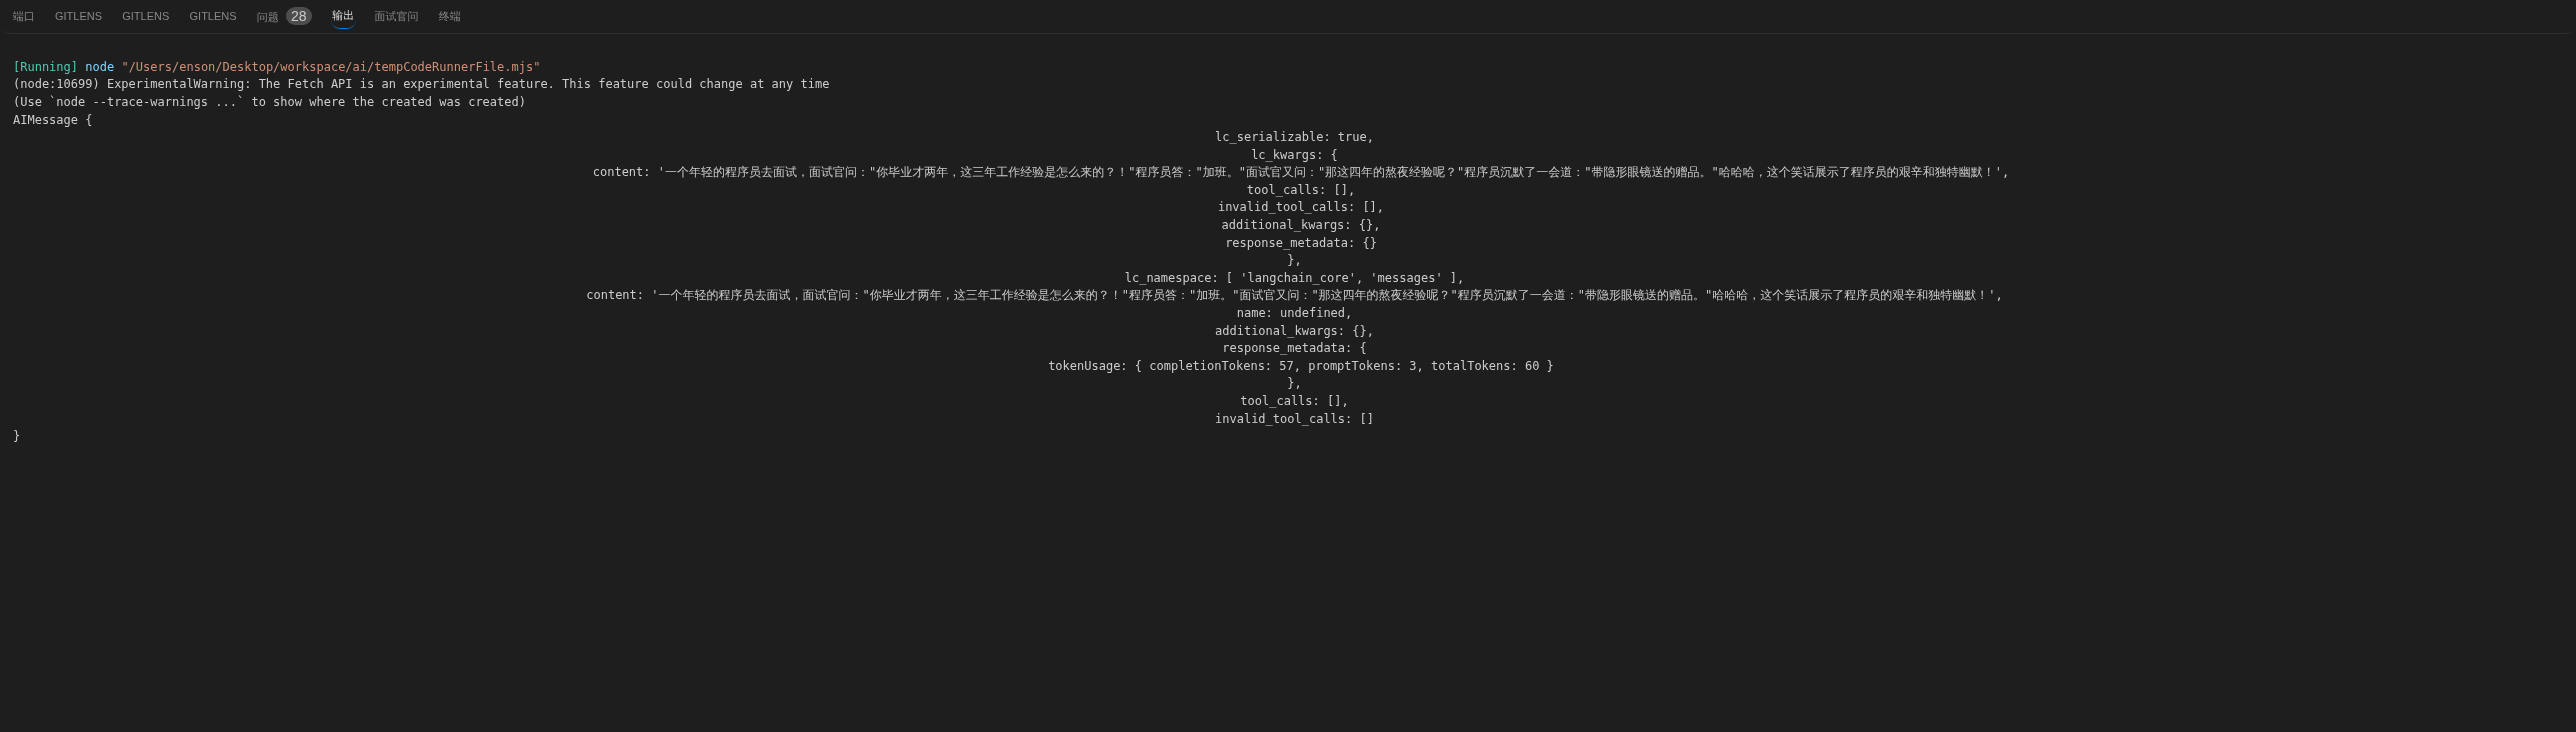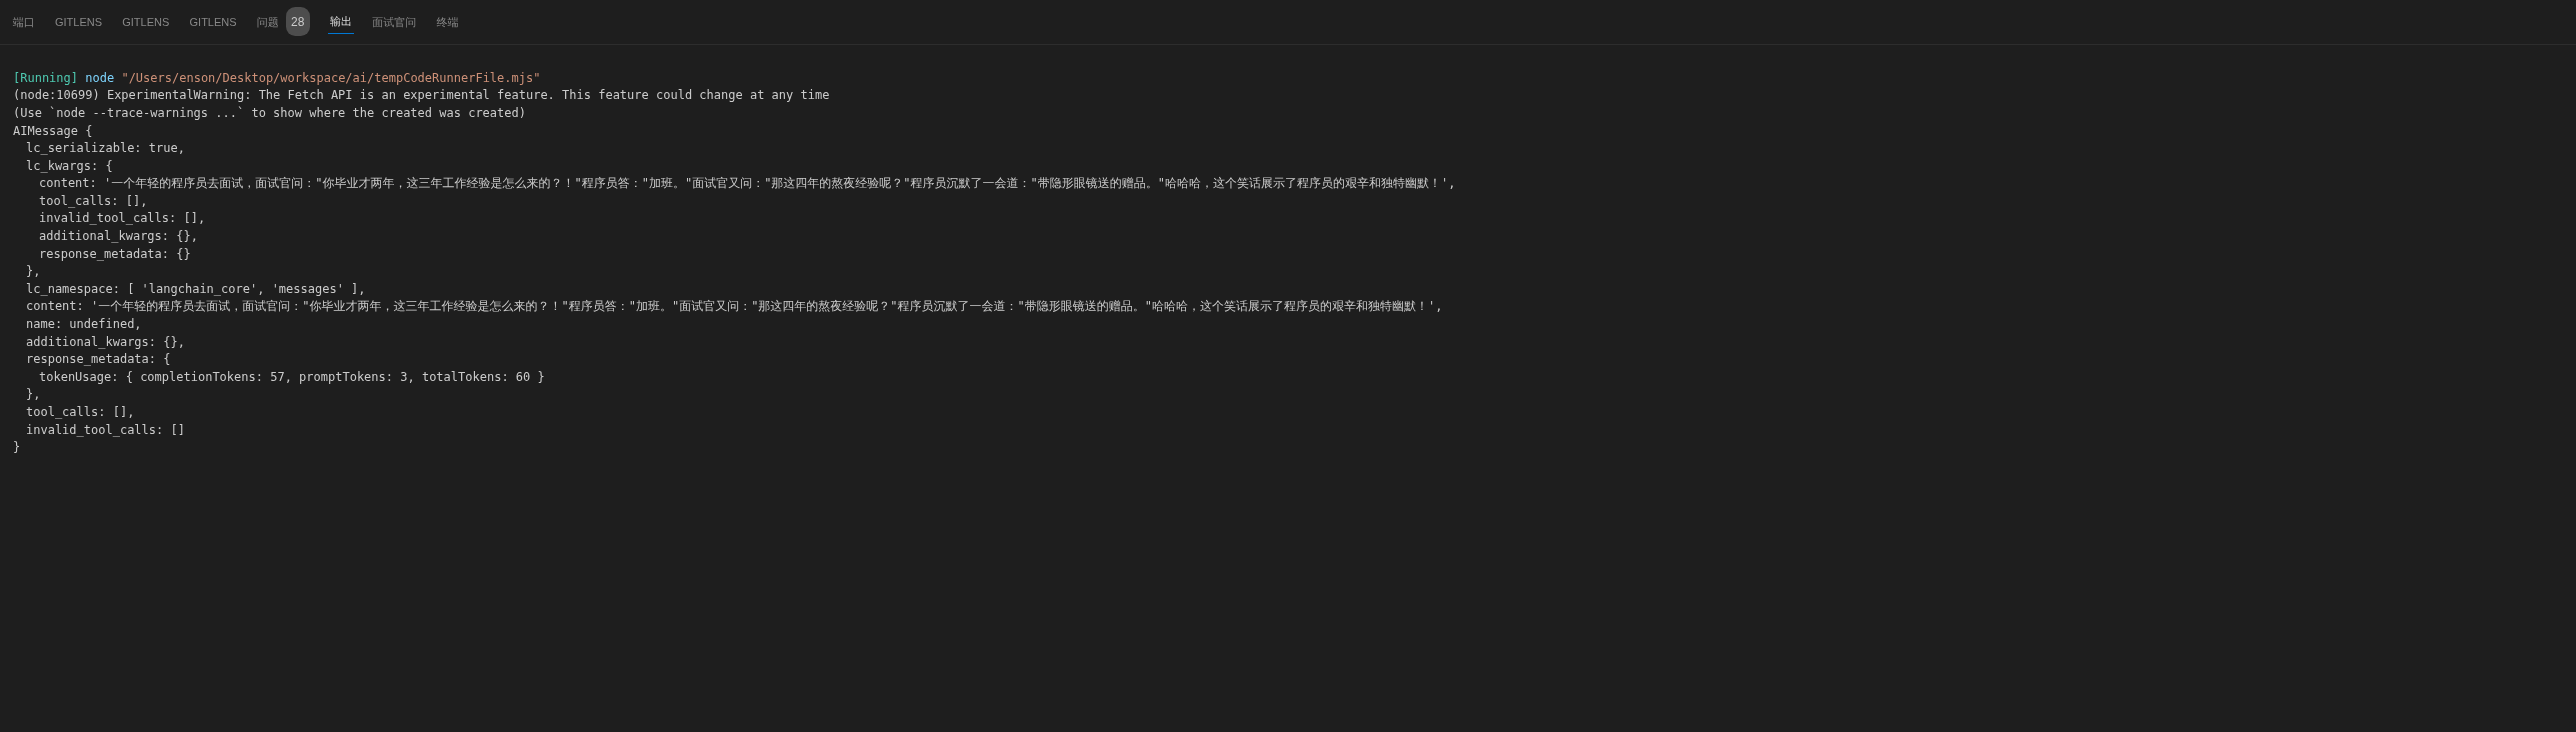--- a/index.html
+++ b/index.html
@@ -1,18 +1,19 @@
 <!DOCTYPE html>
 <html style="font-size:15px"><head>
   <meta charset="utf-8">
   <style>
     * {
       margin: 0;
       padding: 0;
       box-sizing: border-box;
+      border-radius: 9px;
     }
     body {
       background-color: #1e1e1e;
       color: #cccccc;
       font-family: "SF Mono", Monaco, Menlo, Consolas, "Courier New", monospace;
       font-size: 12px;
       line-height: 1.5;
       overflow-x: auto;
     }
     .tab-bar {
@@ -27,32 +28,33 @@
     }
     .tab-item {
       color: #888888;
       cursor: pointer;
       padding: 3.7px 1.8px;
       white-space: nowrap;
     }
     .tab-item.active {
       color: #dddddd;
       border-bottom: 0.9px solid #0078d4;
+      font-family: Liberation Mono, monospace;
     }
     .tab-badge {
       display: inline-flex;
       align-items: center;
       justify-content: center;
       background-color: #4d4d4d;
       color: #cccccc;
       border-radius: 9.2px;
       min-width: 18.5px;
-      height: 29px;
+      height: 18px;
       padding: 0 5.5px;
-      font-size: 12px;
+      font-size: 14px;
       margin-left: 3.7px;
     }
     .output-content {
       padding: 7.4px 13px;
       white-space: pre;
       font-family: "SF Mono", Monaco, Menlo, Consolas, monospace;
       font-size: 12px;
       line-height: 17.6px;
     }
     .running-tag {
@@ -60,20 +62,21 @@
       text-align: right;
     }
     .node-cmd {
       color: #7dd3fc;
     }
     .file-path {
       color: #ce9178;
     }
     .log-line {
       color: #cccccc;
+      text-align: center;
     }
     .indent-1 { padding-left: 13px; display: block; }
     .indent-2 { padding-left: 26px; display: block; }
   </style>
 </head>
 <body>
 
 <div class="tab-bar">
   <span class="tab-item">端口</span>
   <span class="tab-item">GITLENS</span>

